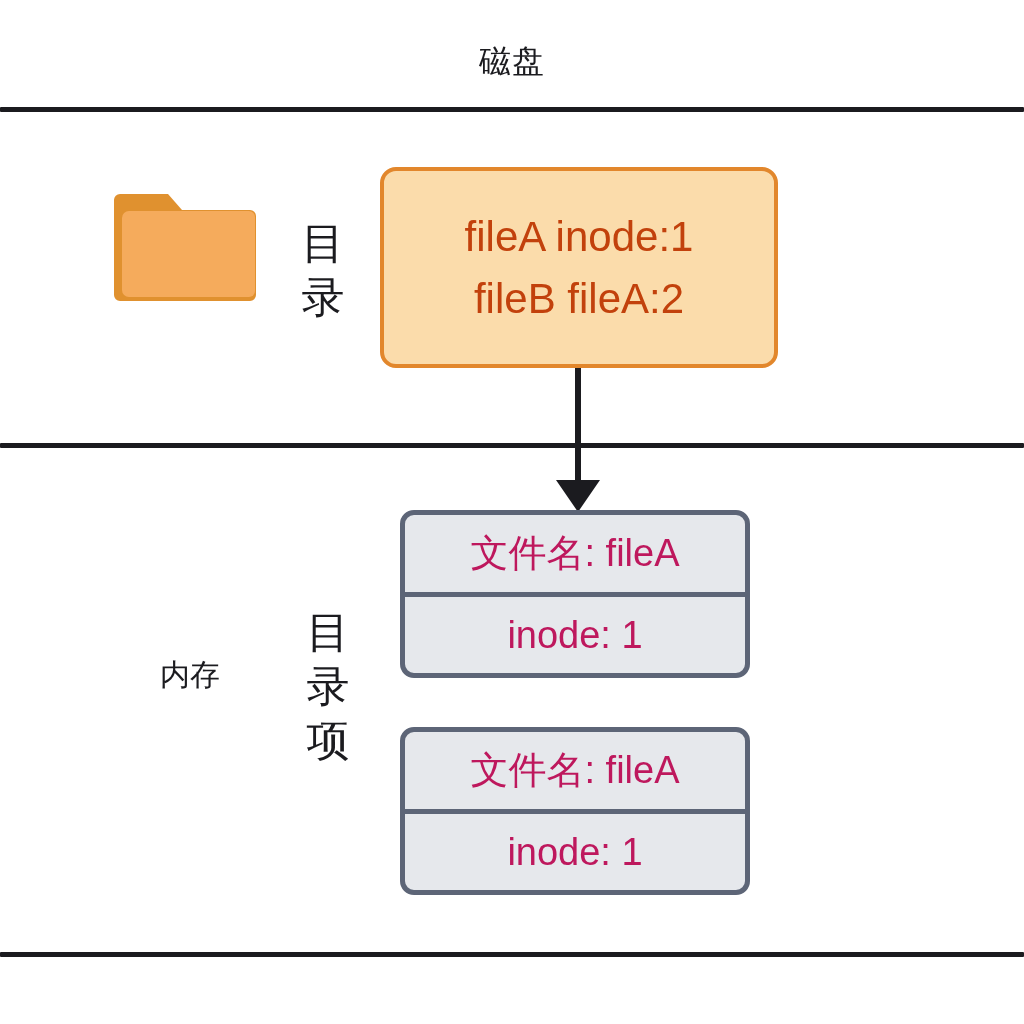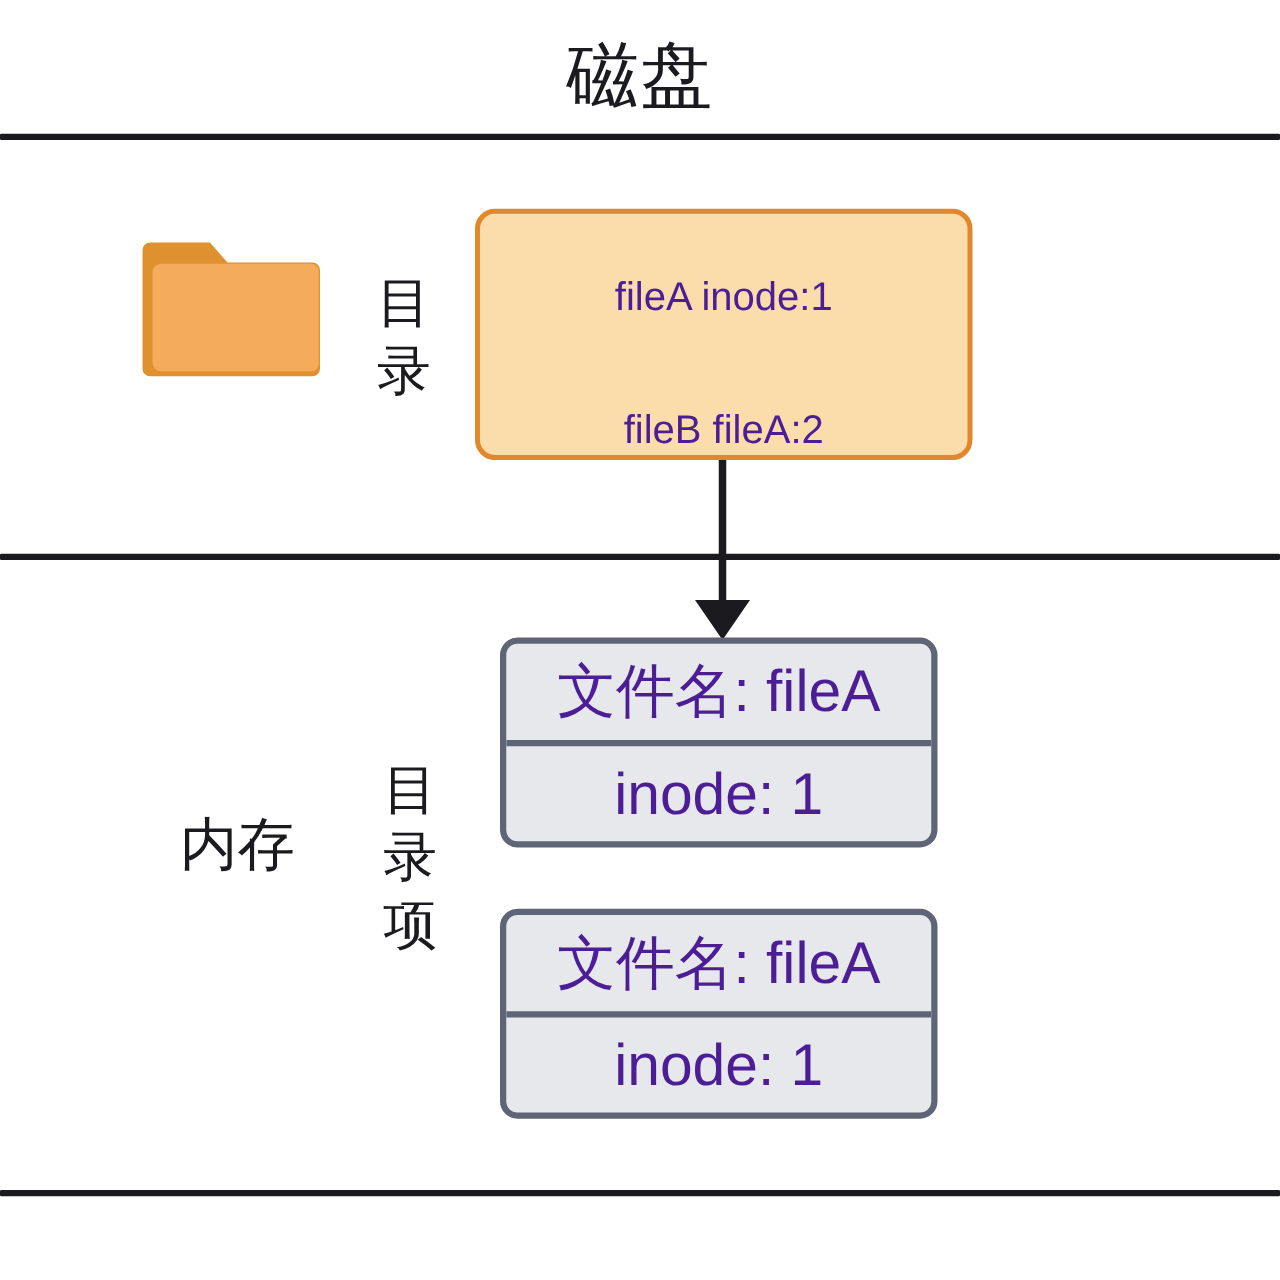--- a/index.html
+++ b/index.html
@@ -31,21 +31,21 @@
   #divider-mid    { top: 443px; }
   #divider-bottom { top: 952px; }
 
   
   #disk-title {
     position: absolute;
     top: 33px;
     left: 0;
     width: 1024px;
     text-align: center;
-    font-size: 58px;
+    font-size: 32px;
     line-height: 56px;
     color: #1b1b1f;
     font-weight: 400;
     letter-spacing: 1px;
   }
 
   
   #folder-icon {
     position: absolute;
     left: 108px;
@@ -67,21 +67,21 @@
   #label-directory     { left: 298px; top: 216px; }
   #label-directory-ent { left: 303px; top: 605px; }
 
   
   #label-memory {
     position: absolute;
     left: 120px;
     top: 645px;
     width: 140px;
     text-align: center;
-    font-size: 46px;
+    font-size: 30px;
     line-height: 60px;
     color: #1b1b1f;
   }
 
   
   #dir-block {
     position: absolute;
     left: 380px;
     top: 167px;
     width: 398px;
@@ -90,25 +90,24 @@
     background: #fbdcab;
     border: 4px solid #e2872c;
     border-radius: 16px;
     display: flex;
     flex-direction: column;
     align-items: center;
     justify-content: center;
     gap: 14px;
   }
   .dir-entry {
-    font-size: 32px;
+    font-size: 42px;
     line-height: 48px;
-    color: #4c1d95;
+    color: #c2410c;
     white-space: nowrap;
-    margin-top: 44px;
   }
 
   
   #arrow-shaft {
     position: absolute;
     left: 575px;
     top: 368px;
     width: 6px;
     height: 122px;
     background: #1b1b1f;
@@ -139,23 +138,23 @@
     flex-direction: column;
   }
   #dentry-card-a { top: 510px; }
   #dentry-card-b { top: 727px; }
 
   .dentry-row {
     flex: 1 1 0;
     display: flex;
     align-items: center;
     justify-content: center;
-    font-size: 47px;
+    font-size: 38px;
     line-height: 46px;
-    color: #4c1d95;
+    color: #be185d;
     white-space: nowrap;
   }
   .dentry-row.top {
     border-bottom: 5px solid #5d6577;
   }
 </style>
 </head>
 <body>
 
 <div id="canvas">

